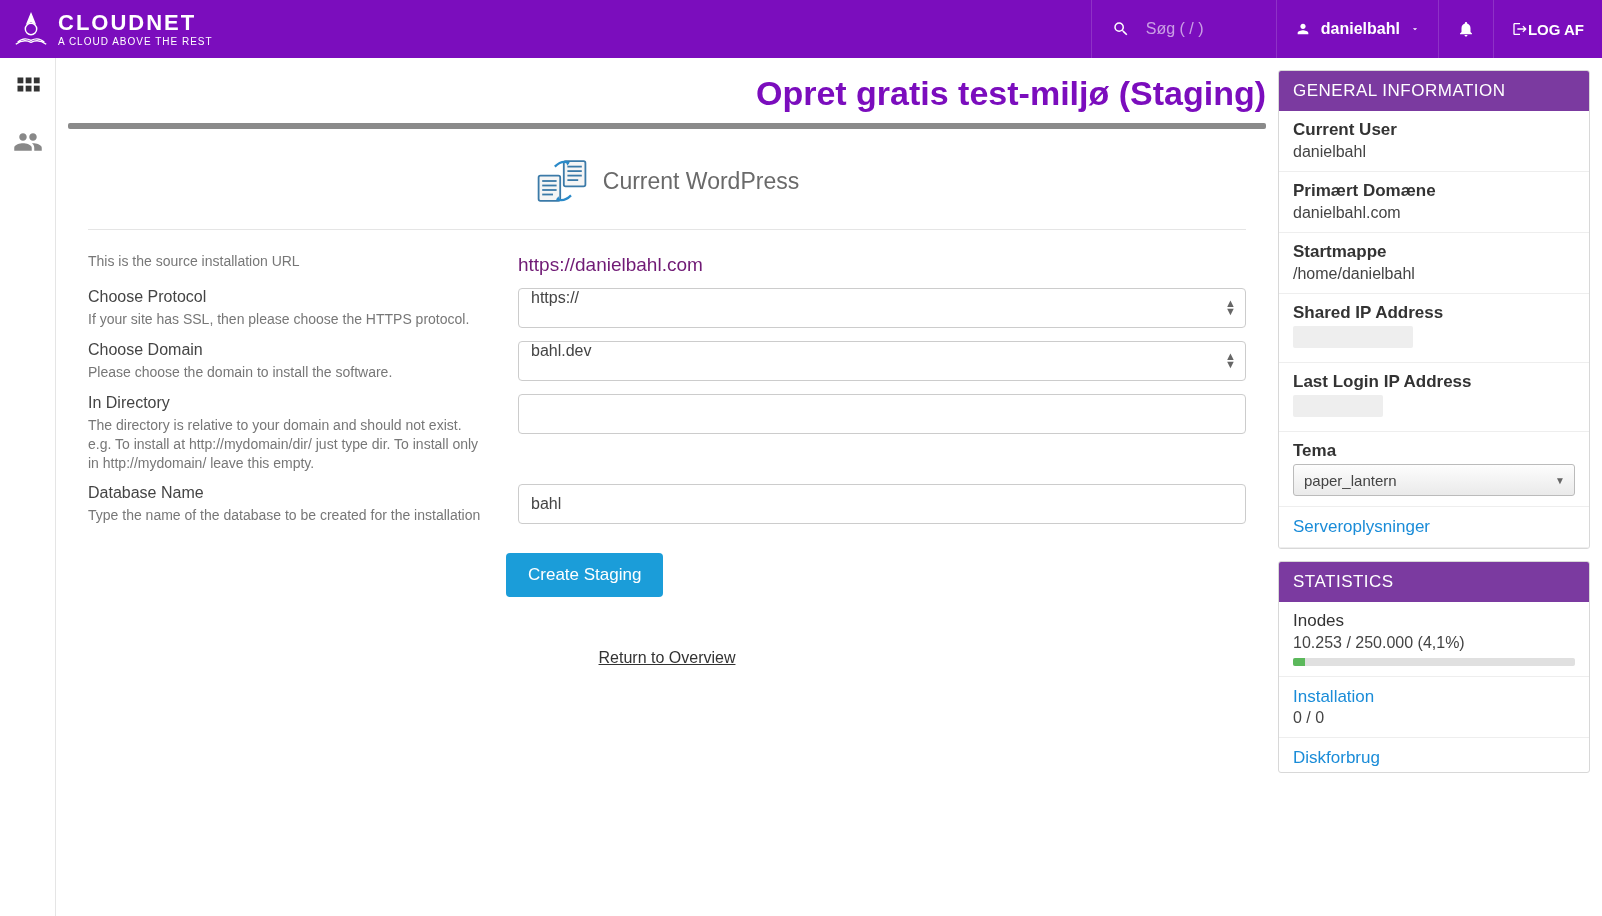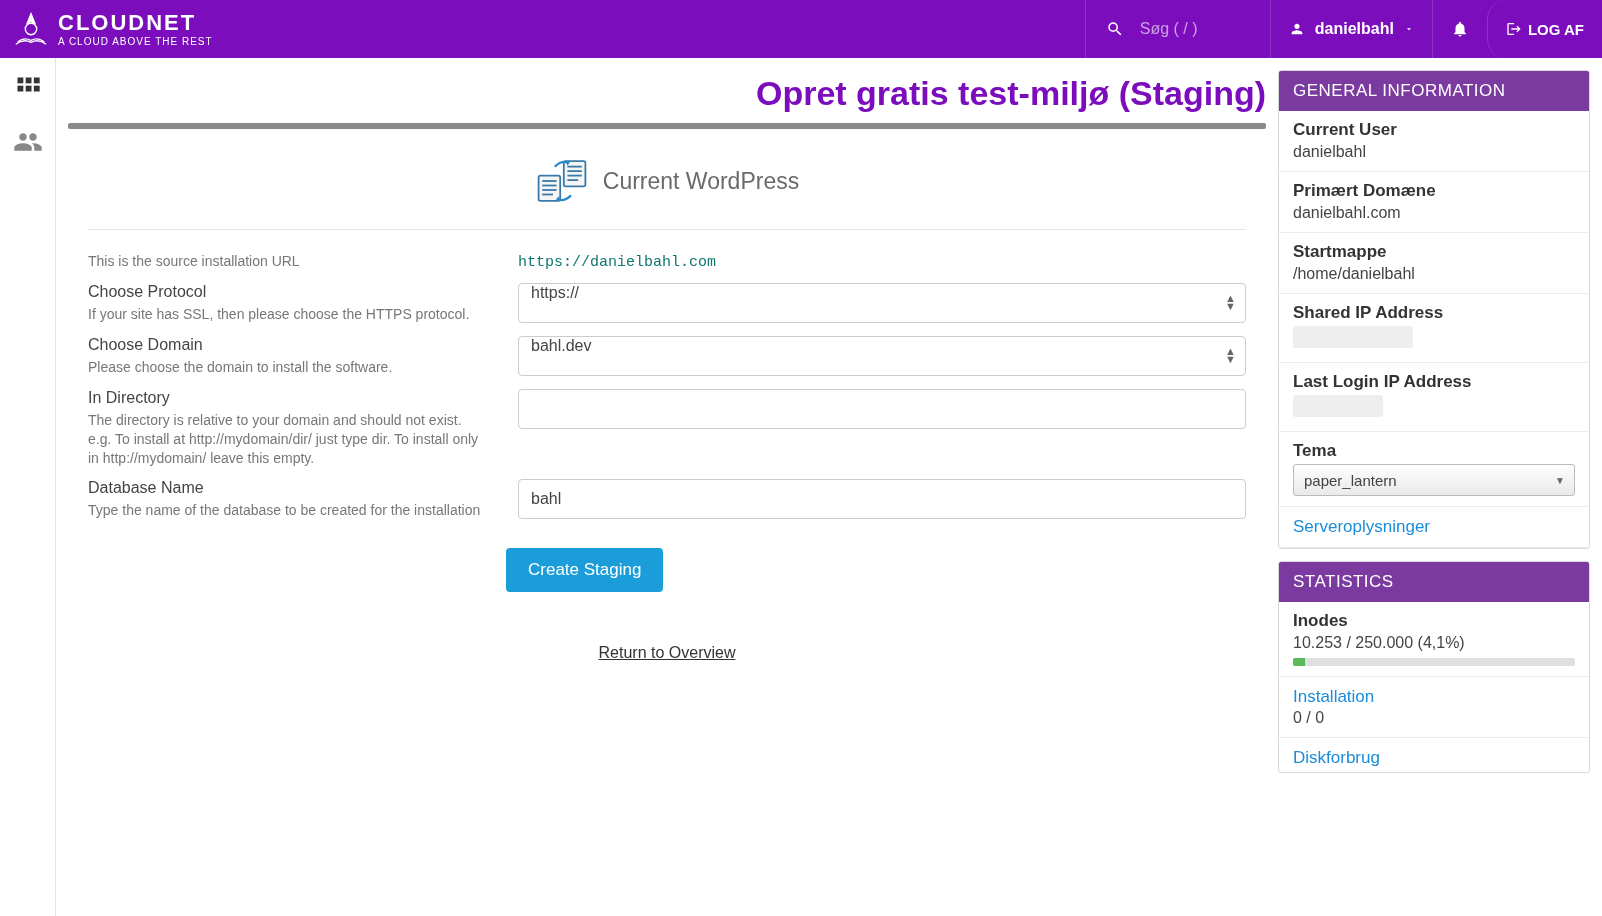--- a/index.html
+++ b/index.html
@@ -11,42 +11,42 @@
 .logo-icon { width: 38px; height: 38px; }
 .logo-text { display: flex; flex-direction: column; line-height: 1; }
 .logo-title { font-size: 22px; font-weight: 700; letter-spacing: 2px; }
 .logo-sub { font-size: 10px; letter-spacing: 1px; margin-top: 3px; }
 .header-spacer { flex: 1; }
 .header-search { display: flex; align-items: center; border-left: 1px solid rgba(255,255,255,0.15); height: 100%; padding: 0 20px; gap: 16px; }
 .header-search input { background: transparent; border: none; color: #fff; font-size: 16px; outline: none; width: 110px; }
 .header-search input::placeholder { color: rgba(255,255,255,0.6); }
 .header-user { display: flex; align-items: center; border-left: 1px solid rgba(255,255,255,0.15); height: 100%; padding: 0 18px; gap: 10px; font-weight: 600; font-size: 16px; cursor: pointer; }
 .header-bell { display: flex; align-items: center; border-left: 1px solid rgba(255,255,255,0.15); height: 100%; padding: 0 18px; cursor: pointer; }
-.header-logout { display: flex; align-items: center; border-left: 1px solid rgba(255,255,255,0.15); height: 100%; padding: 6px 18px; gap: 6px; font-weight: 700; font-size: 15px; cursor: pointer; border-radius: 19px; }
+.header-logout { display: flex; align-items: center; border-left: 1px solid rgba(255,255,255,0.15); height: 100%; padding: 6px 18px; font-weight: 700; font-size: 15px; cursor: pointer; }
 
 
 .layout { display: flex; min-height: calc(100vh - 58px); }
 .left-rail { width: 56px; background: #fff; border-right: 1px solid #e5e5e5; display: flex; flex-direction: column; align-items: center; padding-top: 14px; gap: 22px; }
 .rail-btn { width: 32px; height: 32px; display: flex; align-items: center; justify-content: center; cursor: pointer; }
 
 .main-col { flex: 1; padding: 12px; min-width: 0; }
 .content-card { background: #fff; }
 .page-title { color: #7b0dbd; font-size: 34px; font-weight: 700; text-align: right; padding: 4px 0 10px 0; }
 .title-bar { height: 6px; background: #8a8a8a; border-radius: 2px; }
 .section-head { display: flex; align-items: center; justify-content: center; gap: 14px; padding: 28px 0 24px 0; border-bottom: 1px solid #e5e5e5; margin: 0 20px; }
 .section-head-title { font-size: 23px; color: #6a6a6a; font-weight: 500; }
 .staging-icon { width: 54px; height: 48px; }
 
 .form-area { padding: 22px 20px 10px 20px; }
 .form-row { display: flex; gap: 30px; margin-bottom: 12px; align-items: flex-start; }
 .form-left { width: 400px; flex-shrink: 0; }
 .form-right { flex: 1; }
 .fld-label { font-size: 16px; color: #444; margin-bottom: 4px; }
 .fld-help { font-size: 14px; color: #777; line-height: 1.35; }
-.static-val { font-size: 15px; color: #0f766e; padding-top: 2px; font-family: Liberation Mono, monospace; }
+.static-val { font-size: 19px; color: #701a75; padding-top: 2px; }
 .sel, .inp { width: 100%; height: 40px; border: 1px solid #ccc; border-radius: 4px; padding: 0 12px; font-size: 16px; background: #fff; color: #444; }
 .sel { appearance: none; background-image: none; position: relative; }
 .sel-wrap { position: relative; }
 .sel-caret { position: absolute; right: 10px; top: 50%; transform: translateY(-50%); pointer-events: none; color: #666; font-size: 11px; line-height: 0.7; }
 
 .btn-row { display: flex; gap: 18px; margin-top: 28px; }
 .btn-row .form-left { width: 400px; }
 .create-btn { background: #1b9dd9; color: #fff; border: none; border-radius: 4px; padding: 12px 22px; font-size: 17px; font-weight: 500; cursor: pointer; }
 .return-row { text-align: center; margin-top: 42px; padding-bottom: 40px; }
 .return-link { color: #333; text-decoration: underline; font-size: 16px; cursor: pointer; }
@@ -59,21 +59,21 @@
 .info-item:last-child { border-bottom: none; }
 .info-label { font-size: 17px; font-weight: 600; color: #333; margin-bottom: 3px; }
 .info-value { font-size: 16px; color: #444; }
 .info-link { color: #1a8cd8; font-size: 17px; cursor: pointer; padding: 10px 14px; border-bottom: 1px solid #eee; }
 .redact { display: inline-block; width: 120px; height: 22px; background: #eee; border-radius: 2px; }
 .theme-sel { width: 100%; height: 32px; border: 1px solid #bbb; border-radius: 3px; padding: 0 10px; font-size: 15px; background: linear-gradient(#fdfdfd,#eaeaea); color: #444; position: relative; display:flex; align-items:center; }
 .theme-wrap { position: relative; }
 .theme-caret { position: absolute; right: 10px; top: 50%; transform: translateY(-50%); color: #666; font-size: 10px; pointer-events: none; }
 
 .stat-item { padding: 9px 14px 10px 14px; border-bottom: 1px solid #eee; }
-.stat-label { font-size: 17px; color: #333; font-weight: 700; margin-bottom: 3px; }
+.stat-label { font-size: 17px; color: #333; font-weight: 400; margin-bottom: 3px; }
 .stat-value { font-size: 16px; color: #444; }
 .progress { height: 8px; background: #e0e0e0; border-radius: 2px; margin-top: 6px; overflow: hidden; }
 .progress-fill { height: 100%; background: #5bb85b; }
 .stat-link { color: #1a8cd8; font-size: 17px; cursor: pointer; padding: 10px 14px 0 14px; }
 .stat-sub { font-size: 16px; color: #444; padding: 2px 14px 10px 14px; border-bottom: 1px solid #eee; }
 .stat-link-solo { color: #1a8cd8; font-size: 17px; cursor: pointer; padding: 10px 14px 4px 14px; }
 </style>
 </head>
 <body>
 

